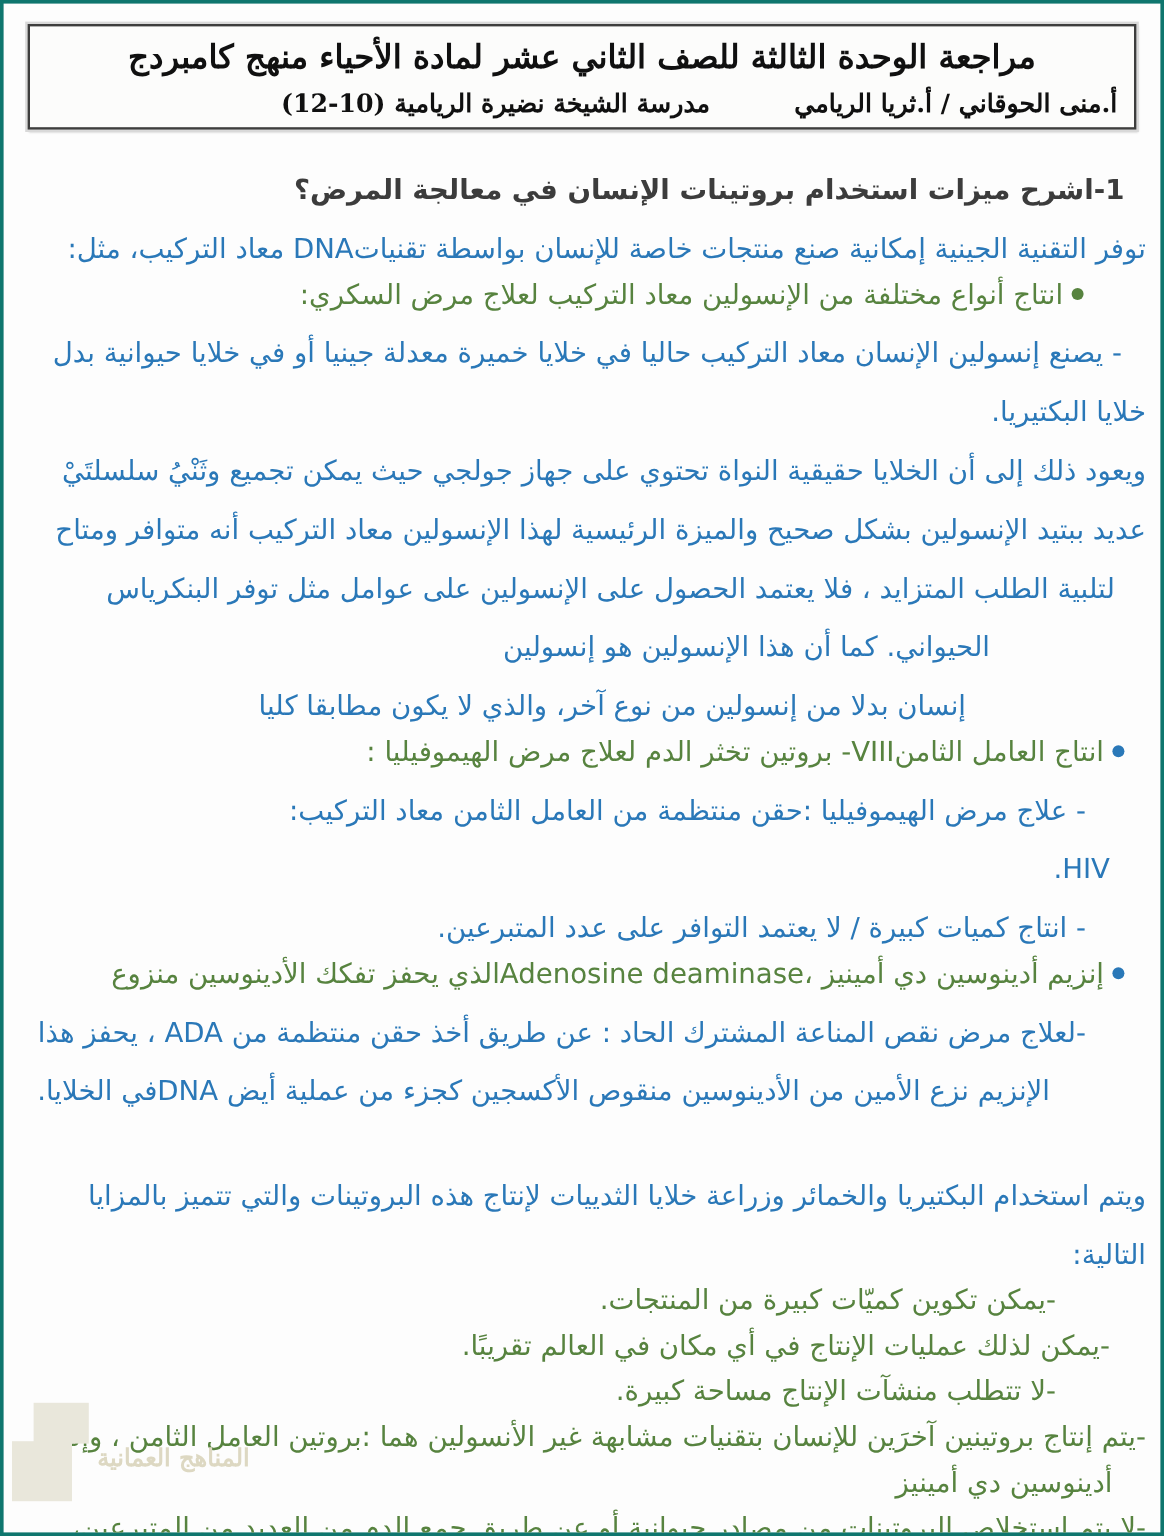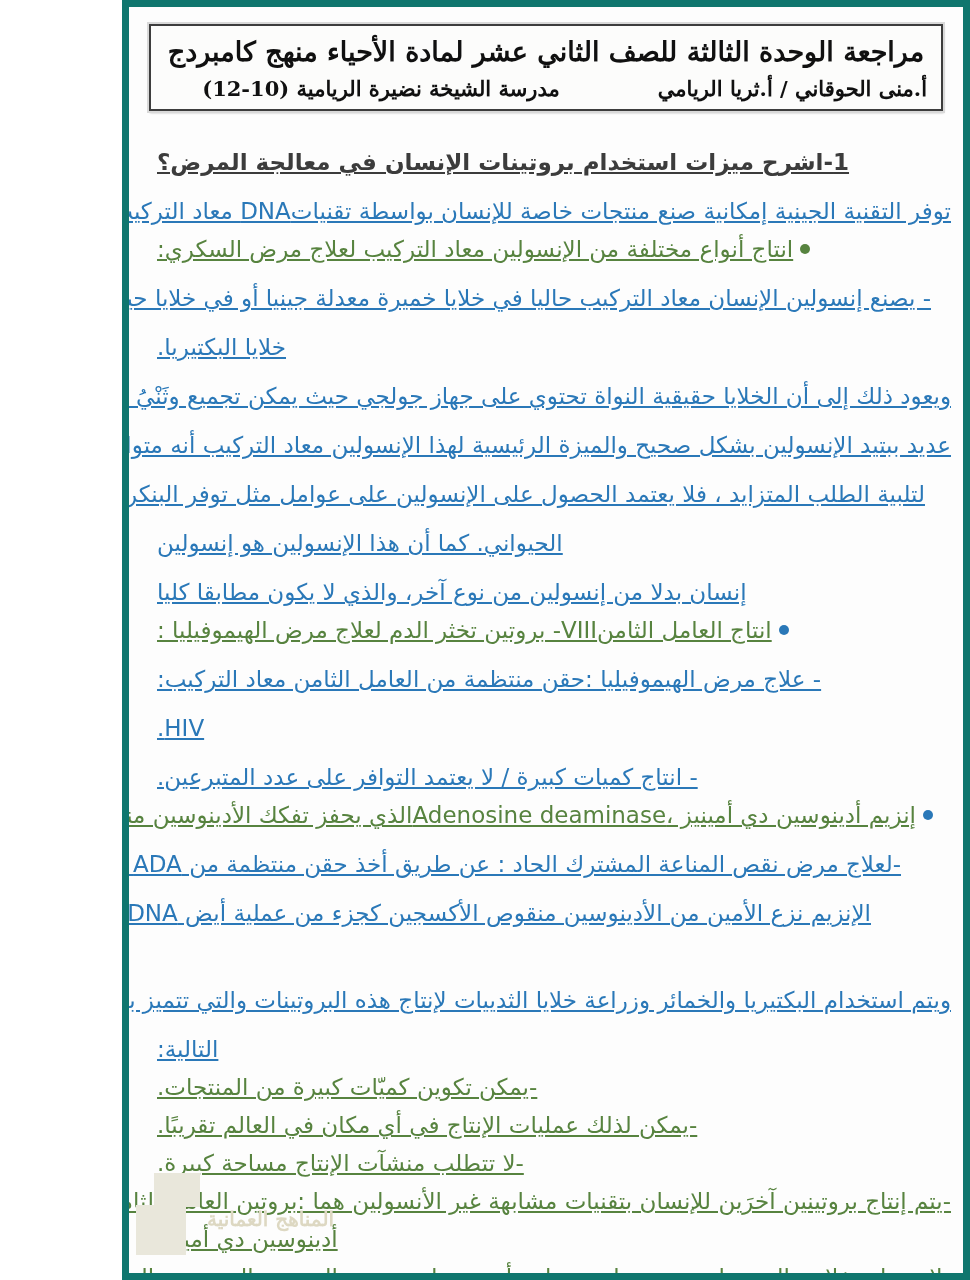--- a/index.html
+++ b/index.html
@@ -1,21 +1,21 @@
 <!DOCTYPE html>
 <html lang="ar" dir="rtl"><head>
 <meta charset="utf-8">
 <style>
   * { margin:0; padding:0; box-sizing:border-box; }
   html,body { background:#ffffff; }
   .page {
     position:relative;
-    width:848px; height:1280px;
+    width:970px; height:1280px;
     background:#fdfdfd;
-    border:7px solid #0f766e;
+    border:3px solid #0f766e;
     overflow:hidden;
     font-family:"DejaVu Sans","Liberation Sans",sans-serif;
     direction:rtl;
   }
   
   .header-box {
     margin:17px 20px 0 20px;
     border:2px solid #3d3d3d;
     box-shadow:0 0 0 2px #d9d9d9, 1px 2px 2px #bcbcbc;
     background:#fcfcfb;
@@ -26,31 +26,30 @@
     font-size:27px; font-weight:bold; color:#101010;
     font-family:"DejaVu Serif","Liberation Serif",serif;
     letter-spacing:0;
   }
   .header-sub {
     display:flex; flex-direction:row; justify-content:flex-start;
     margin-top:9px;
     font-size:21px; font-weight:bold; color:#101010;
     font-family:"DejaVu Serif","Liberation Serif",serif;
   }
-  .header-sub .teachers { margin-left:98px; }
+  .header-sub .teachers { margin-left:70px; }
   
   .body {
     padding:32px 12px 0 28px;
   }
   .line {
     font-size:23px;
     line-height:38px;
-    text-align:left;
+    text-align:right;
     white-space:nowrap;
-    text-decoration:underline;
   }
   .q-heading { color:#3c3c3c; font-weight:bold; padding-right:18px; }
   .t-blue  { color:#2a78b8;margin-top:11px; }
   .t-green { color:#57833f; }
   .bullet {
     display:inline-block; width:10px; height:10px; border-radius:50%;
     margin-left:7px; vertical-align:middle; position:relative; top:-2px;
   }
   .bullet.green { background:#57833f; }
   .bullet.blue  { background:#2a78b8; }

